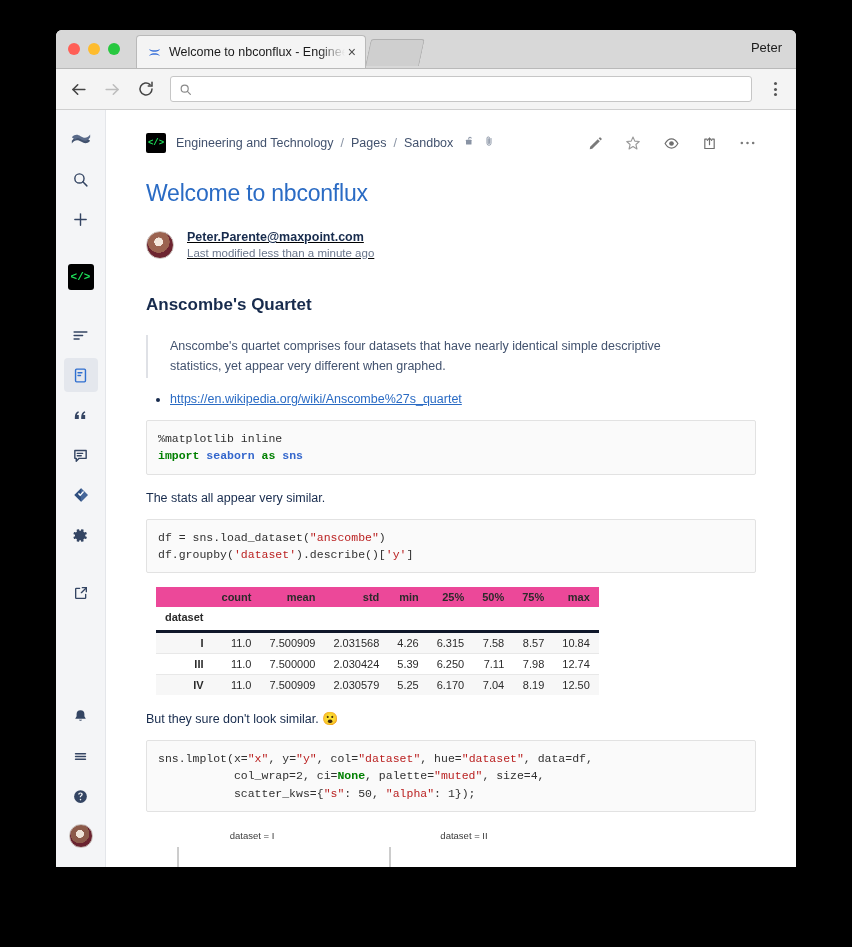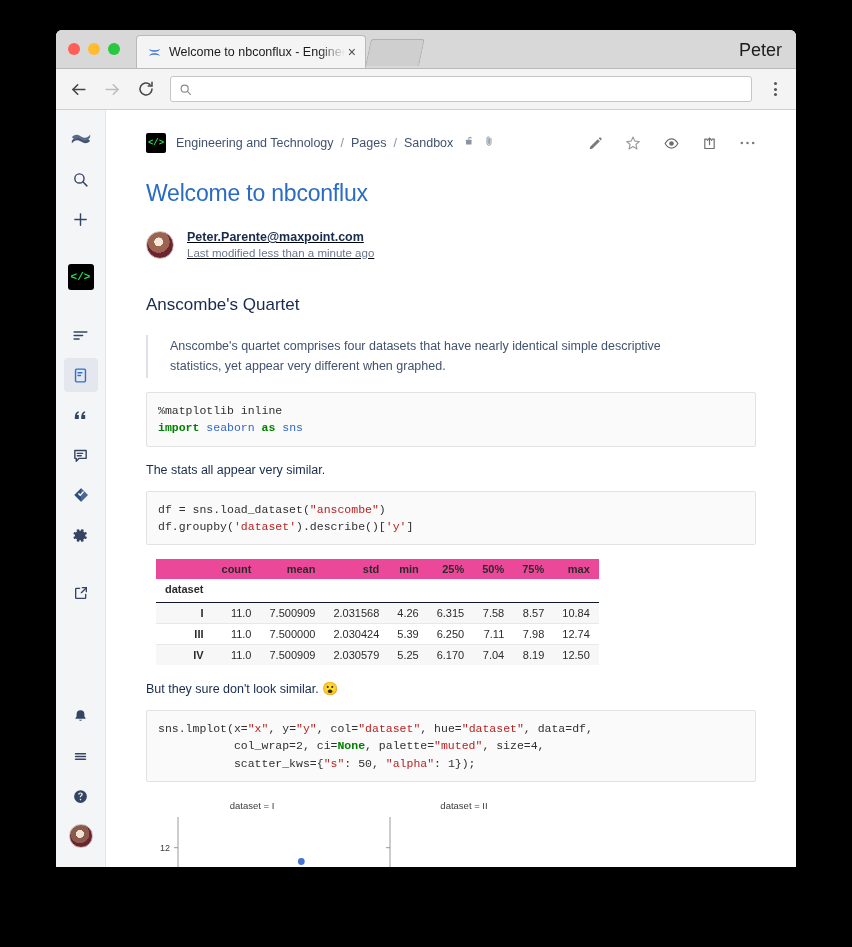--- a/index.html
+++ b/index.html
@@ -8,21 +8,21 @@
   .window{position:absolute;left:56px;top:30px;width:740px;height:837px;background:#fff;
           border-radius:6px 6px 0 0;overflow:hidden;box-shadow:0 2px 12px rgba(0,0,0,.5);}
 
   
   .titlebar{height:38px;background:#d8d8d8;position:relative;border-bottom:1px solid #b9b9b9;}
   .traffic{position:absolute;left:12px;top:13px;display:flex;gap:8px;}
   .dot{width:12px;height:12px;border-radius:50%;}
   .dot.red{background:#ff5f57;}
   .dot.yellow{background:#febc2e;}
   .dot.green{background:#28c840;}
-  .profile-name{position:absolute;right:14px;top:10px;font-size:18px;color:#1c1c1c;}
+  .profile-name{position:absolute;right:14px;top:10px;font-size:13px;color:#1c1c1c;}
 
   .tab{position:absolute;left:80px;top:5px;width:230px;height:33px;background:#f4f4f4;
        border:1px solid #b9b9b9;border-bottom:none;border-radius:4px 4px 0 0;
        display:flex;align-items:center;padding:0 6px 0 10px;box-sizing:border-box;}
   .tab-favicon{width:15px;height:15px;flex:none;margin-right:7px;}
   .tab-title{font-size:12.5px;color:#1a1a1a;white-space:nowrap;overflow:hidden;
              flex:1;-webkit-mask-image:linear-gradient(90deg,#000 85%,transparent);
              mask-image:linear-gradient(90deg,#000 85%,transparent);}
   .tab-close{font-size:14px;color:#4a4a4a;padding:0 3px;cursor:pointer;line-height:1;}
   .tab-ghost{position:absolute;left:312px;top:9px;width:52px;height:26px;
@@ -73,52 +73,52 @@
 
   .page-title{font-size:23px;font-weight:normal;color:#2a6bc4;margin:26px 0 0 0;letter-spacing:-.2px;}
 
   .byline{display:flex;align-items:center;margin-top:22px;text-decoration:underline;}
   .by-avatar{width:26px;height:26px;border-radius:50%;margin-right:13px;flex:none;
              background:radial-gradient(circle at 45% 38%,#f3e7dc 0 20%,#9b6350 21% 50%,#6d2430 51% 100%);
              border:1px solid #cfc7c2;}
   .by-name{font-size:12.5px;font-weight:bold;color:#172b4d;line-height:1.35;}
   .by-sub{font-size:11.5px;color:#6b778c;line-height:1.35;}
 
-  h2.sec{font-size:17px;font-weight:normal;color:#172b4d;margin:34px 0 0 0;}
+  h2.sec{font-size:17px;font-weight:bold;color:#172b4d;margin:34px 0 0 0;}
 
   blockquote{margin:20px 0 14px 0;padding:2px 0 2px 22px;border-left:2px solid #dfe1e6;}
   blockquote p{margin:0;font-size:12.5px;color:#42526e;line-height:1.55;max-width:520px;}
 
   ul.links{margin:14px 0 0 0;padding-left:24px;}
   ul.links li{font-size:12.5px;color:#2a6bc4;margin:0;}
   ul.links li::marker{color:#172b4d;}
   ul.links a{color:#2a6bc4;text-decoration:underline;}
 
   .codeblock{margin-top:14px;background:#fafafa;border:1px solid #e2e2e2;border-radius:2px;
              padding:9px 11px;font-family:"Liberation Mono",monospace;font-size:11.5px;
              line-height:1.5;color:#303030;white-space:pre;overflow:hidden;}
   .kw{color:#008000;font-weight:bold;}
-  .nm{color:#3366cc;font-weight:normal;}
+  .nm{color:#3366cc;font-weight:bold;}
   .str{color:#ba2121;}
   .op{color:#303030;}
   .bi{color:#008000;font-weight:bold;}
 
   .para{font-size:12.5px;color:#172b4d;margin:16px 0 0 0;}
   .emoji{font-size:13px;}
 
   
   .dftable{margin:14px 0 0 10px;border-collapse:collapse;font-size:11px;color:#2b2b2b;
            font-family:"Liberation Sans",sans-serif;}
   .dftable th,.dftable td{padding:4px 9px;text-align:right;white-space:nowrap;}
   .dftable thead tr.hdr th{font-weight:bold;border-bottom:none;background:#ec4899;}
   .dftable thead tr.idx th{font-weight:bold;text-align:left;padding-bottom:7px;}
   .dftable tbody tr{border-top:1px solid #e8e8e8;}
   .dftable tbody tr:nth-child(odd){background:#f7f7f7;}
   .dftable tbody th{font-weight:bold;text-align:right;}
-  .dftable thead tr.idx{border-bottom:1px solid #0f172a;margin-top:12px;}
+  .dftable thead tr.idx{border-bottom:3px solid #0f172a;margin-top:12px;}
 
   
   .plots{margin-top:18px;display:flex;}
   .plot{position:relative;}
   .plot-title{font-size:9.5px;color:#3b3b3b;text-align:center;margin-bottom:4px;}
   .ticklab{font-size:9px;fill:#3b3b3b;font-family:"Liberation Sans",sans-serif;}
 </style>
 </head>
 <body>
 
@@ -364,20 +364,25 @@
           <div class="by-sub">Last modified less than a minute ago</div>
         </span>
       </div>
 
       <h2 class="sec">Anscombe's Quartet</h2>
 
       <blockquote>
         <p>Anscombe's quartet comprises four datasets that have nearly identical simple descriptive statistics, yet appear very different when graphed.</p>
       </blockquote>
 
+      <ul class="links">
+        <li>
+          <a href="#">https://en.wikipedia.org/wiki/Anscombe%27s_quartet</a>
+        </li>
+      </ul>
 
       <div class="codeblock" id="cell-0"><span class="op">%matplotlib inline</span>
 <span class="kw">import</span><span class="op"> </span><span class="nm">seaborn</span><span class="op"> </span><span class="kw">as</span><span class="op"> </span><span class="nm">sns</span></div>
 
       <p class="para">The stats all appear very similar.</p>
 
       <div class="codeblock" id="cell-1"><span class="op">df = sns.load_dataset(</span><span class="str">"anscombe"</span><span class="op">)</span>
 <span class="op">df.groupby(</span><span class="str">'dataset'</span><span class="op">).describe()[</span><span class="str">'y'</span><span class="op">]</span></div>
 
       <table class="dftable">

